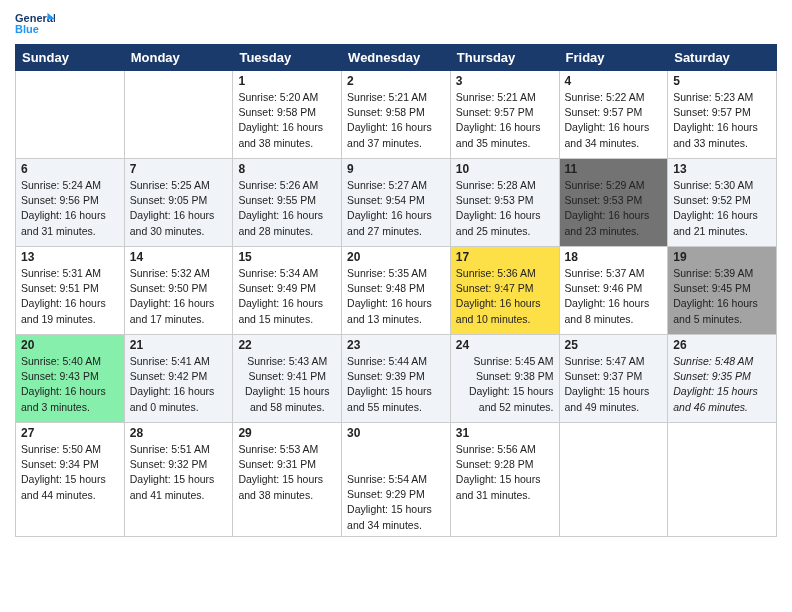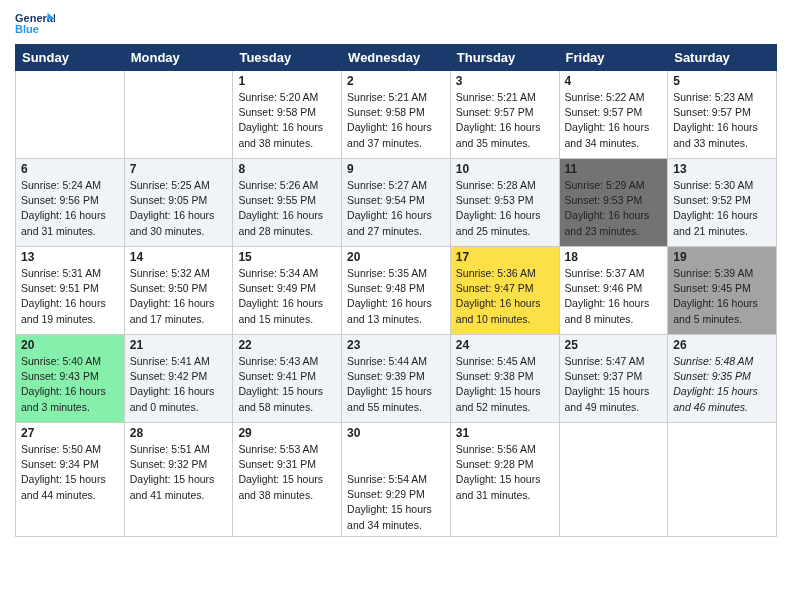--- a/index.html
+++ b/index.html
@@ -268,35 +268,35 @@
           </td>
           <td style="background: rgb(240, 244, 248);">
             <span class="day-num">21</span>
             <div class="day-info" style="white-space: pre-line;">Sunrise: 5:41 AM
 Sunset: 9:42 PM
 Daylight: 16 hours
 and 0 minutes.</div>
           </td>
           <td style="background: rgb(240, 244, 248);">
             <span class="day-num">22</span>
-            <div class="day-info" style="white-space: pre-line;">Sunrise: 5:43 AM
+            <div class="day-info" style="white-space: pre-line; text-align: center;">Sunrise: 5:43 AM
 Sunset: 9:41 PM
 Daylight: 15 hours
 and 58 minutes.</div>
           </td>
           <td style="background: rgb(240, 244, 248);">
             <span class="day-num">23</span>
             <div class="day-info" style="white-space: pre-line;">Sunrise: 5:44 AM
 Sunset: 9:39 PM
 Daylight: 15 hours
 and 55 minutes.</div>
           </td>
           <td style="background: rgb(240, 244, 248);">
             <span class="day-num">24</span>
-            <div class="day-info" style="white-space: pre-line;">Sunrise: 5:45 AM
+            <div class="day-info" style="white-space: pre-line; text-align: right;">Sunrise: 5:45 AM
 Sunset: 9:38 PM
 Daylight: 15 hours
 and 52 minutes.</div>
           </td>
           <td style="background: rgb(240, 244, 248);">
             <span class="day-num">25</span>
             <div class="day-info" style="white-space: pre-line;">Sunrise: 5:47 AM
 Sunset: 9:37 PM
 Daylight: 15 hours
 and 49 minutes.</div>

